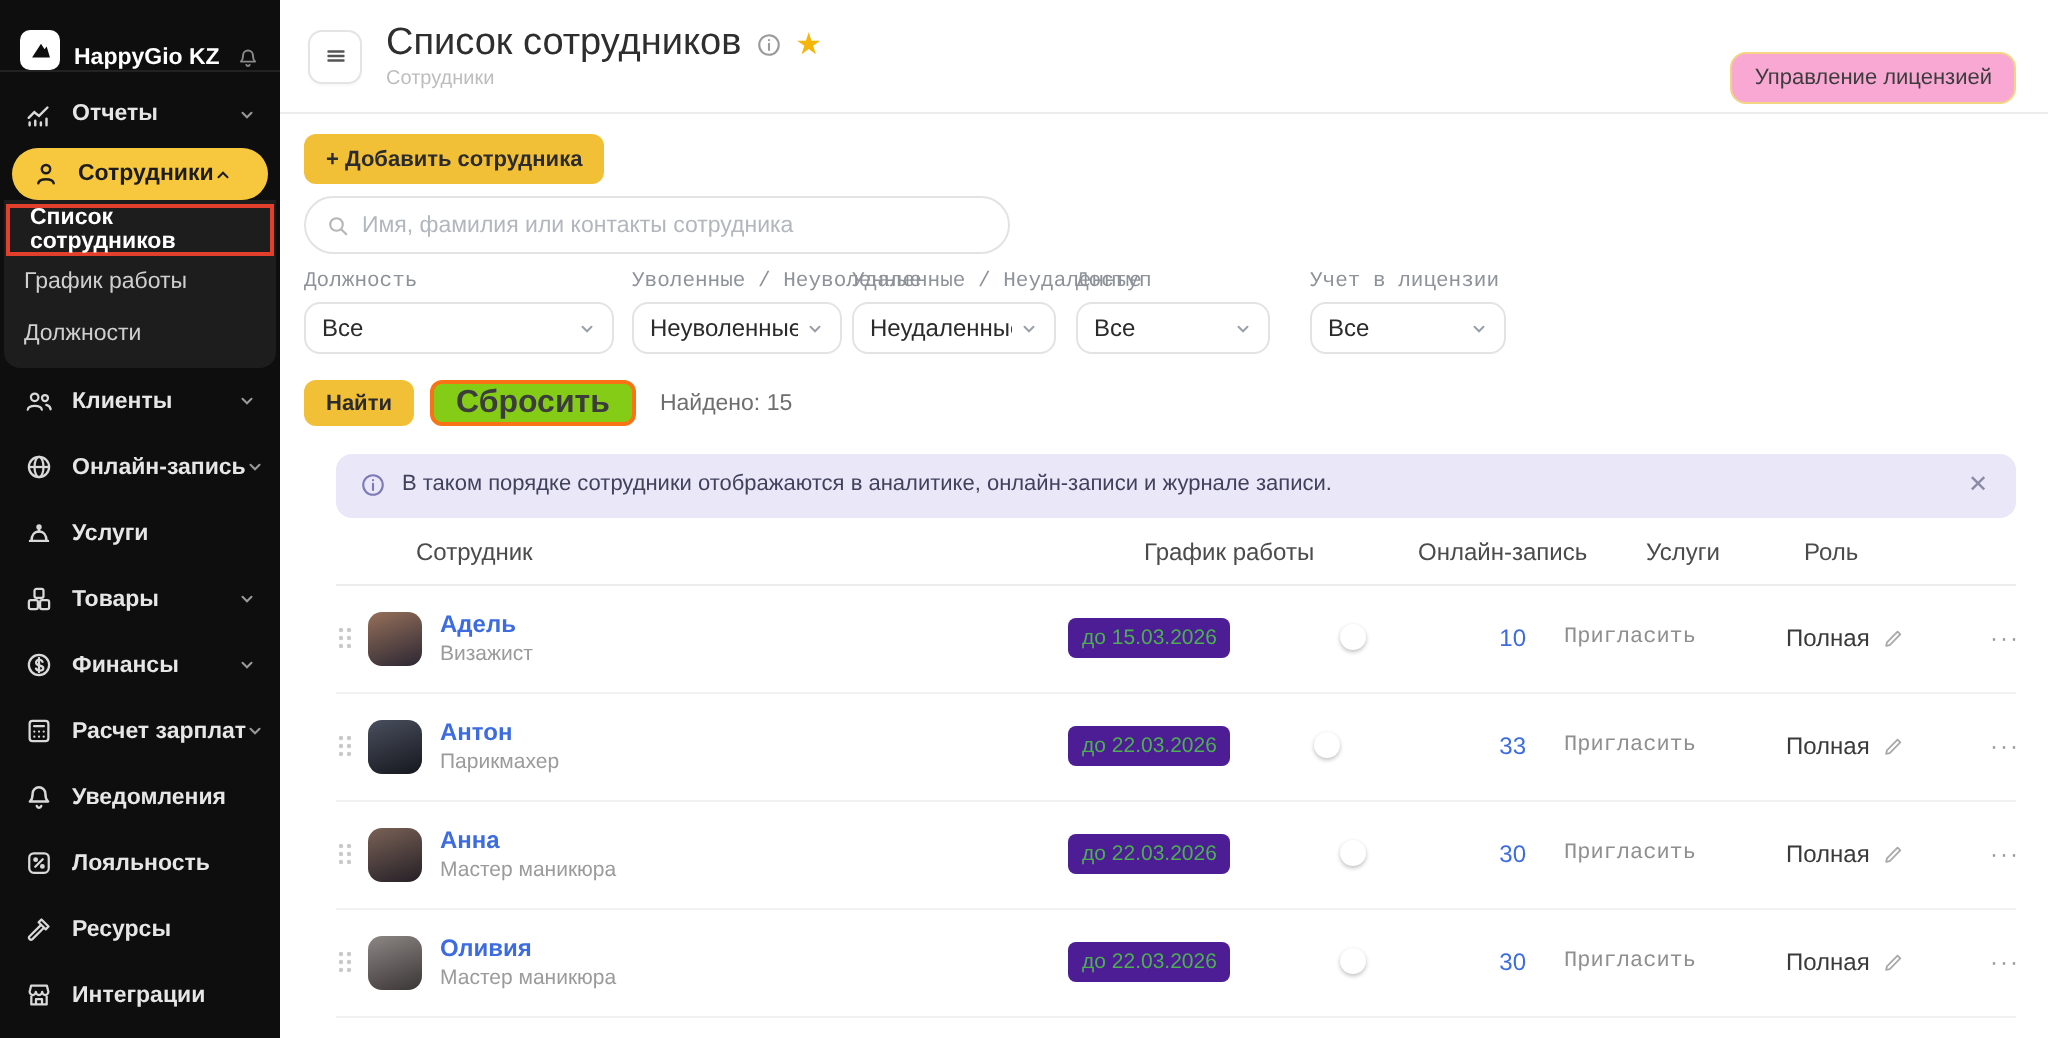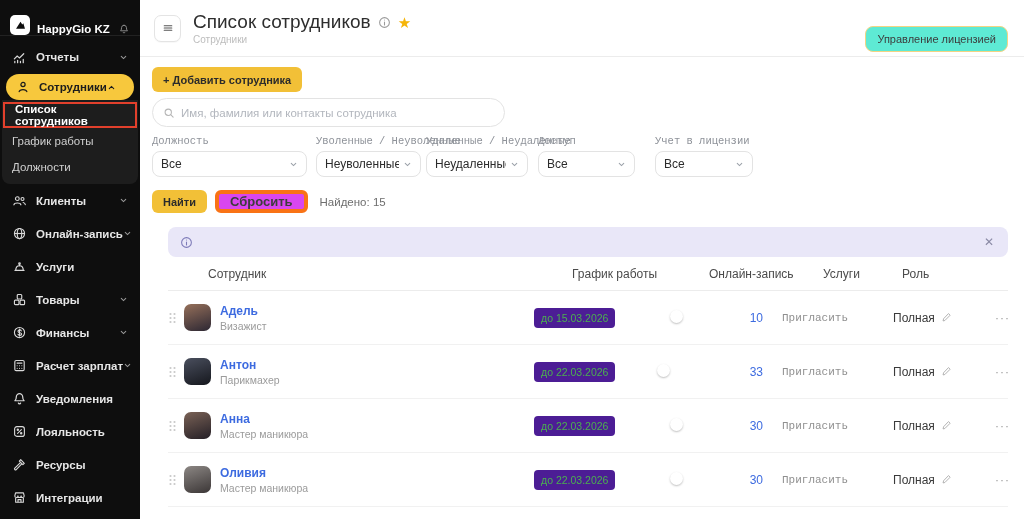--- a/index.html
+++ b/index.html
@@ -29,39 +29,39 @@
   .main { flex:1; display:flex; flex-direction:column; background:#fff; }
   .topbar { height:57px; border-bottom:1px solid #ececec; display:flex; align-items:center; padding:0 16px 0 14px; }
   .burger-btn { width:27px; height:27px; border:1px solid #e4e4e4; border-radius:7px; background:#fff; display:flex; align-items:center; justify-content:center; color:#555; cursor:pointer; margin-right:12px; box-shadow:0 1px 1px rgba(0,0,0,.03); }
   .title-col { display:flex; flex-direction:column; }
   .title-row { display:flex; align-items:center; gap:7px; }
   .page-title { font-size:19px; font-weight:500; color:#2e2e2e; }
   .info-ico { color:#9a9a9a; display:flex; cursor:pointer; }
   .star-ico { color:#f5b50a; font-size:15px; line-height:1; cursor:pointer; }
   .breadcrumb { font-size:10px; color:#bdbdbd; margin-top:1px; }
   .spacer { flex:1; }
-  .license-btn { border:1px solid #f3d483; background:#5eead4; border-radius:8px; padding:6px 11px; font-size:11px; color:#3c3c3c; cursor:pointer;margin-top:22px; }
+  .license-btn { border:1px solid #f3d483; background:#f9a8d4; border-radius:8px; padding:6px 11px; font-size:11px; color:#3c3c3c; cursor:pointer;margin-top:22px; }
 
   .content { flex:1; padding:10px 16px 0 12px; }
   .add-btn { background:#f2c037; border:none; border-radius:6px; height:25px; padding:0 11px; font-size:11px; font-weight:600; color:#2b2b2b; cursor:pointer; }
   .search-wrap { margin-top:6px; width:353px; height:29px; border:1px solid #e3e3e3; border-radius:15px; display:flex; align-items:center; padding:0 10px; background:#fff; }
   .search-wrap svg { color:#b5b5b5; margin-right:6px; flex-shrink:0; }
   .search-input { border:none; outline:none; flex:1; font-size:11.5px; color:#333; font-family:"Liberation Sans",sans-serif; }
   .search-input::placeholder { color:#b2b6bd; }
 
   .filters { display:flex; margin-top:8px; }
   .filter { display:flex; flex-direction:column; }
   .filter-label { font-size:10.5px; color:#8e9299; margin-bottom:4px; white-space:nowrap;font-family:Liberation Mono, monospace; }
   .select { height:26px; border:1px solid #e3e3e3; border-radius:8px; background:#fff; display:flex; align-items:center; padding:0 8px; font-size:12px; font-weight:500; color:#2b2b2b; cursor:pointer; }
   .select .sel-val { flex:1; white-space:nowrap; overflow:hidden; }
   .select .chev { color:#9aa0a8; margin-left:4px; }
 
   .actions-row { display:flex; align-items:center; margin-top:13px; gap:8px; }
   .find-btn { background:#f2c037; border:none; border-radius:6px; height:23px; padding:0 11px; font-size:11px; font-weight:600; color:#2b2b2b; cursor:pointer; }
-  .reset-btn { background:#d946ef; border:4px solid #f97316; border-radius:6px; height:23px; padding:0 11px; font-size:13px; font-weight:600; color:#3c3c3c; cursor:pointer; }
+  .reset-btn { background:#84cc16; border:2px solid #f97316; border-radius:6px; height:23px; padding:0 11px; font-size:16px; font-weight:600; color:#3c3c3c; cursor:pointer; }
   .found-text { font-size:11.5px; color:#6e6e6e; margin-left:4px; }
 
   .banner { margin:14px 0 0 16px; width:840px; background:#e9e7f8; border-radius:8px; padding:8px 12px; display:flex; align-items:flex-start; }
   .banner-ico { color:#7d7ab8; margin:1px 8px 0 0; display:flex; flex-shrink:0; }
   .banner-text { flex:1; font-size:11px; color:#41415c; line-height:1.45; }
   .banner-close { color:#8a8aa5; font-size:12px; cursor:pointer; padding:0 2px; }
 
   .table { margin-left:16px; width:840px; }
   .trow, .thead { display:grid; grid-template-columns:16px 340px 113px 90px 46px 120px 102px 1fr; align-items:center; }
   .thead { padding:10px 0 9px 0; border-bottom:1px solid #ececec; font-size:12px; font-weight:500; color:#4b4b4b;gap:24px; }
@@ -387,20 +387,21 @@
 
     <div class="banner">
       <span class="banner-ico">
         <svg width="13" height="13" viewBox="0 0 16 16" fill="none" stroke="currentColor" stroke-width="1.3" stroke-linecap="round">
             <circle cx="8" cy="8" r="6"></circle>
             <path d="M8 7.3V11"></path>
             <path d="M8 5h.01"></path>
           </svg>
       </span>
       <div class="banner-text">
+        <div>В таком порядке сотрудники отображаются в аналитике, онлайн-записи и журнале записи.</div>
       </div>
       <span class="banner-close">✕</span>
     </div>
 
     <div class="table">
       <div class="thead">
         <span></span>
         <span>Сотрудник</span>
         <span>График работы</span>
         <span>Онлайн-запись</span>

